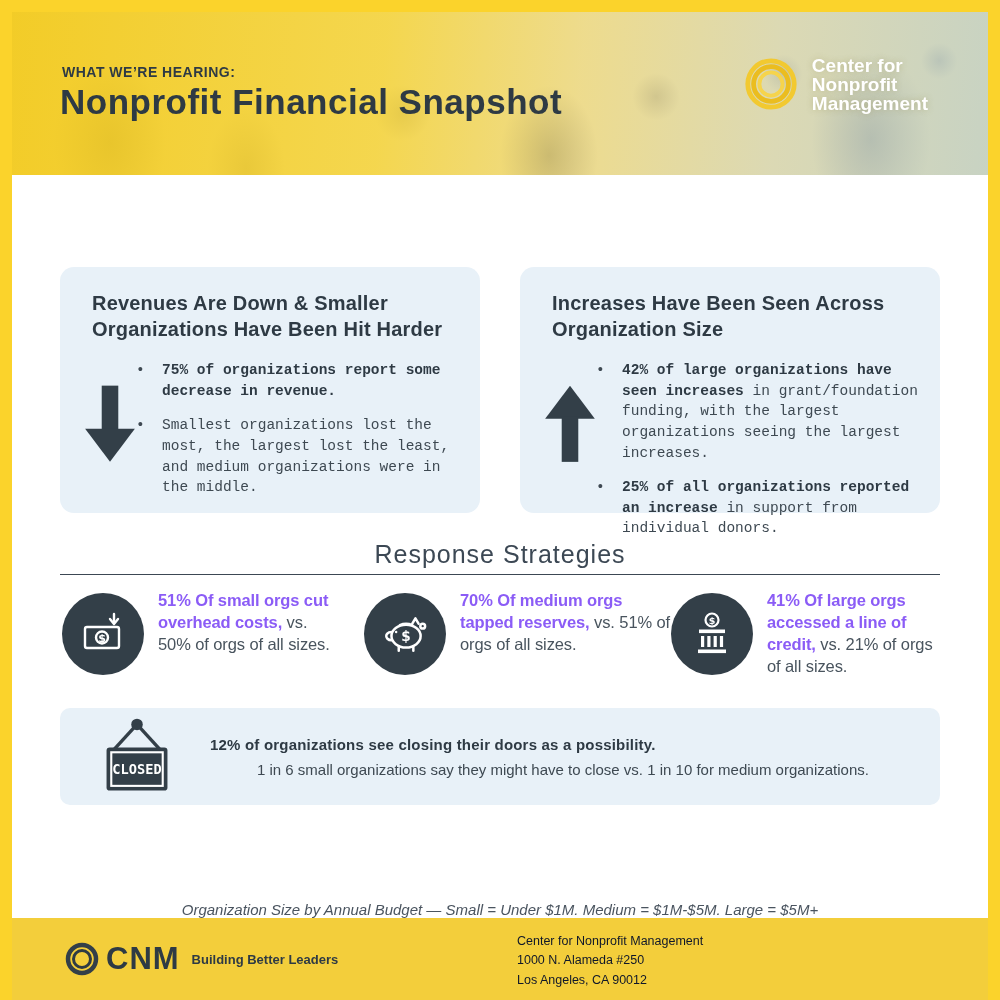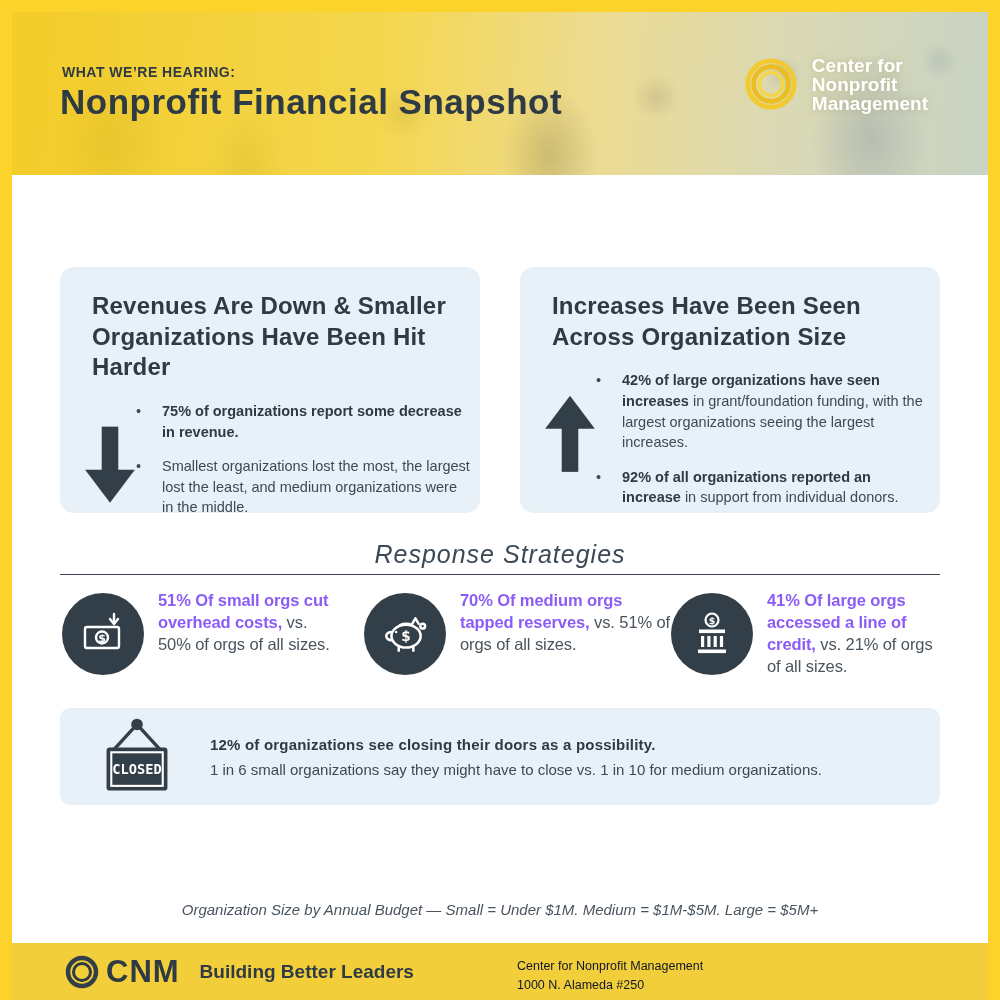--- a/index.html
+++ b/index.html
@@ -25,55 +25,55 @@
   .kicker { position:absolute; left:50px; top:52px; font-size:14px; font-weight:bold; letter-spacing:.5px; color:#2E3A44; }
   .main-title { position:absolute; left:48px; top:70px; font-size:35px; font-weight:bold; letter-spacing:.5px; color:#2E3A44; }
   .header-logo { position:absolute; right:60px; top:43px; display:flex; align-items:center; gap:12px; }
   .header-logo .swirl { width:58px; height:58px; }
   .header-logo .logo-text { color:#fff; font-weight:bold; font-size:19px; line-height:1.0; text-shadow:0 0 6px rgba(160,150,90,.45); }
 
   
   .card { position:absolute; top:267px; width:420px; height:246px; background:#E8F1F8; border-radius:14px; }
   .card-left  { left:60px; }
   .card-right { left:520px; }
-  .card h2 { margin:24px 26px 0 32px; font-size:24px; line-height:1.28; color:#2E3A44; letter-spacing:.2px; }
+  .card h2 { margin:24px 26px 0 32px; font-size:20px; line-height:1.28; color:#2E3A44; letter-spacing:.2px; }
   .card-body { display:flex; margin-top:18px; }
   .card-arrow { width:100px; display:flex; justify-content:center; padding-top:20px; flex:none; }
-  .card ul { flex:1; list-style:none; padding-right:10px; }
+  .card ul { flex:1; list-style:none; padding-right:10px;font-family:Liberation Mono, monospace; }
   .card li { position:relative; margin-bottom:14px; font-size:14.5px; line-height:1.42; color:#3E4952; padding-left:2px; }
   .card li::before { content:"•"; position:absolute; left:-24px; top:0; color:#3E4952; }
   .card li strong { color:#2E3A44; }
 
   
-  .strategies-title { position:absolute; top:540px; left:0; width:100%; text-align:center; font-size:25px; font-weight:400; letter-spacing:1px; color:#3C4854;font-style:italic; }
+  .strategies-title { position:absolute; top:540px; left:0; width:100%; text-align:center; font-size:25px; font-weight:400; letter-spacing:1px; color:#3C4854; }
   .rule { position:absolute; top:574px; left:60px; right:60px; border-top:1.5px solid #3C4854; }
 
   .strategy-icon { position:absolute; top:593px; width:82px; height:82px; border-radius:50%; background:#333F48; display:flex; align-items:center; justify-content:center; }
   .strategy-text { position:absolute; top:590px; font-size:16.5px; line-height:1.33; color:#49545E; letter-spacing:-.1px; }
   .strategy-text strong { color:#8b5cf6; }
   .s1i { left:62px; }  .s1t { left:158px; width:182px; }
   .s2i { left:364px; } .s2t { left:460px; width:218px; }
   .s3i { left:671px; } .s3t { left:767px; width:182px; }
 
   
   .closing { position:absolute; left:60px; top:708px; width:880px; height:97px; background:#E8F1F8; border-radius:10px; display:flex; align-items:center; }
   .closing .sign { margin-left:38px; flex:none; width:78px; height:84px;text-decoration:underline; }
   .closing .text { margin-left:34px; }
   .closing .headline { font-size:15px; font-weight:bold; color:#2E3A44; letter-spacing:.2px; }
-  .closing .subtext { margin-top:8px; font-size:15px; color:#3E4952; }
+  .closing .subtext { margin-top:8px; font-size:15px; color:#3E4952;margin-left:47px; }
 
   
   .footnote { position:absolute; top:901px; left:0; width:100%; text-align:center; font-style:italic; font-size:15px; color:#4A545F; }
 
   
-  .footer { position:absolute; left:0; right:0; bottom:0; height:57px; background:#F3CE3B; z-index:30; }
+  .footer { position:absolute; left:0; right:0; bottom:0; height:82px; background:#F3CE3B; z-index:30; }
   .footer-brand { position:absolute; left:62px; top:50%; transform:translateY(-50%); display:flex; align-items:center; }
   .footer-brand .swirl { width:40px; height:40px; }
   .footer-brand .cnm { font-size:31px; font-weight:bold; color:#2E3A44; letter-spacing:1px; margin-left:4px; }
-  .footer-brand .tagline { font-size:19px; font-weight:bold; color:#2E3A44; margin-left:20px; }
+  .footer-brand .tagline { font-size:13px; font-weight:bold; color:#2E3A44; margin-left:12px; }
   .footer-col { position:absolute; top:14px; font-size:12.5px; line-height:1.55; color:#0f172a; }
   .footer-address { left:517px; }
   .footer-contact { left:750px; }
 </style>
 </head>
 <body>
 
 <div class="header">
   <div class="kicker">WHAT WE’RE HEARING:</div>
   <div class="main-title">Nonprofit Financial Snapshot</div>
@@ -113,21 +113,21 @@
   <h2>Increases Have Been Seen Across Organization Size</h2>
   <div class="card-body">
     <div class="card-arrow">
       <svg viewBox="0 0 70 95" width="58" height="90">
         <polygon points="5,40 65,40 35,0" fill="#333F48"></polygon>
         <rect x="25" y="37" width="20" height="55" fill="#333F48"></rect>
       </svg>
     </div>
     <ul>
       <li><strong>42% of large organizations have seen increases</strong><span> in grant/foundation funding, with the largest organizations seeing the largest increases.</span></li>
-      <li><strong>92% of all organizations reported an increase</strong><span> in support from individual donors.</span></li>
+      <li><strong>25% of all organizations reported an increase</strong><span> in support from individual donors.</span></li>
     </ul>
   </div>
 </div>
 
 <div class="strategies-title">Response Strategies</div>
 <div class="rule"></div>
 
 <div class="strategy-icon s1i">
   <svg viewBox="0 0 48 48" width="48" height="48" fill="none" stroke="#fff" stroke-width="2.4" stroke-linecap="round" stroke-linejoin="round">
     <rect x="6" y="17" width="34" height="21" rx="2"></rect>

